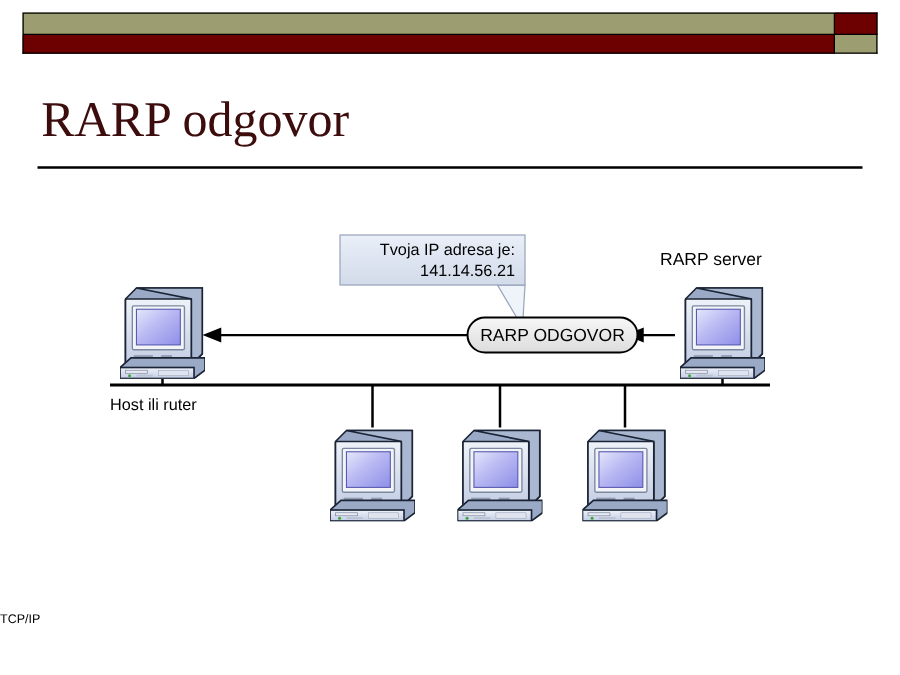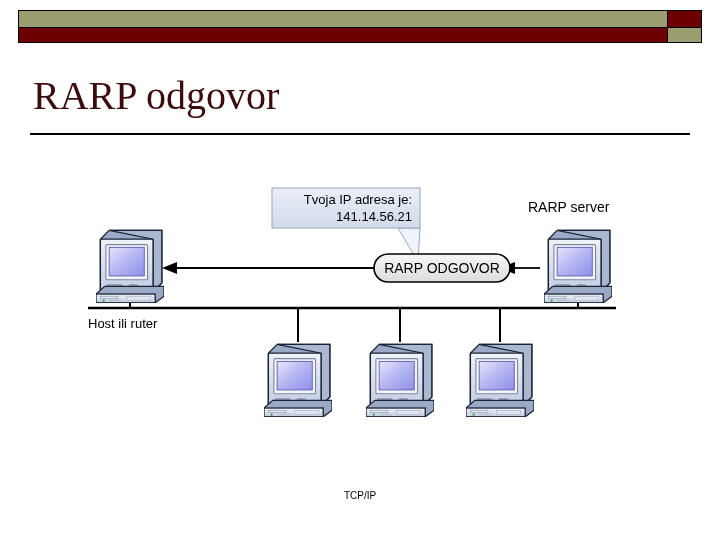--- a/index.html
+++ b/index.html
@@ -90,21 +90,21 @@
     height: 300px;
   }
   #diagram svg { display: block; }
 
   
   #footer-text {
     position: absolute;
     left: 0;
     top: 490px;
     width: 720px;
-    text-align: center;
+    text-align: left;
     font-size: 10px;
     color: #000000;
     font-family: "Liberation Sans", sans-serif;
   }
 </style>
 </head>
 <body>
 
 <div id="header-bar">
   <div id="header-top-band"></div>

